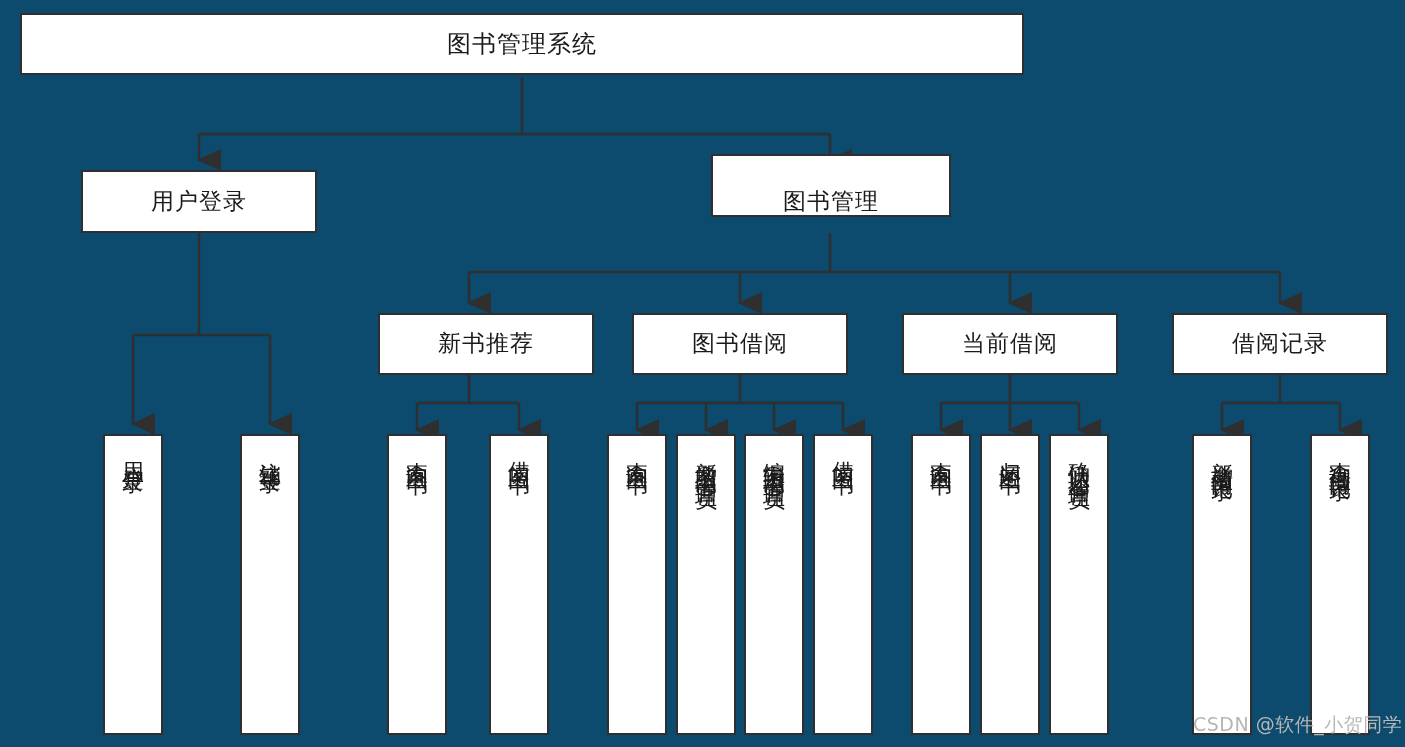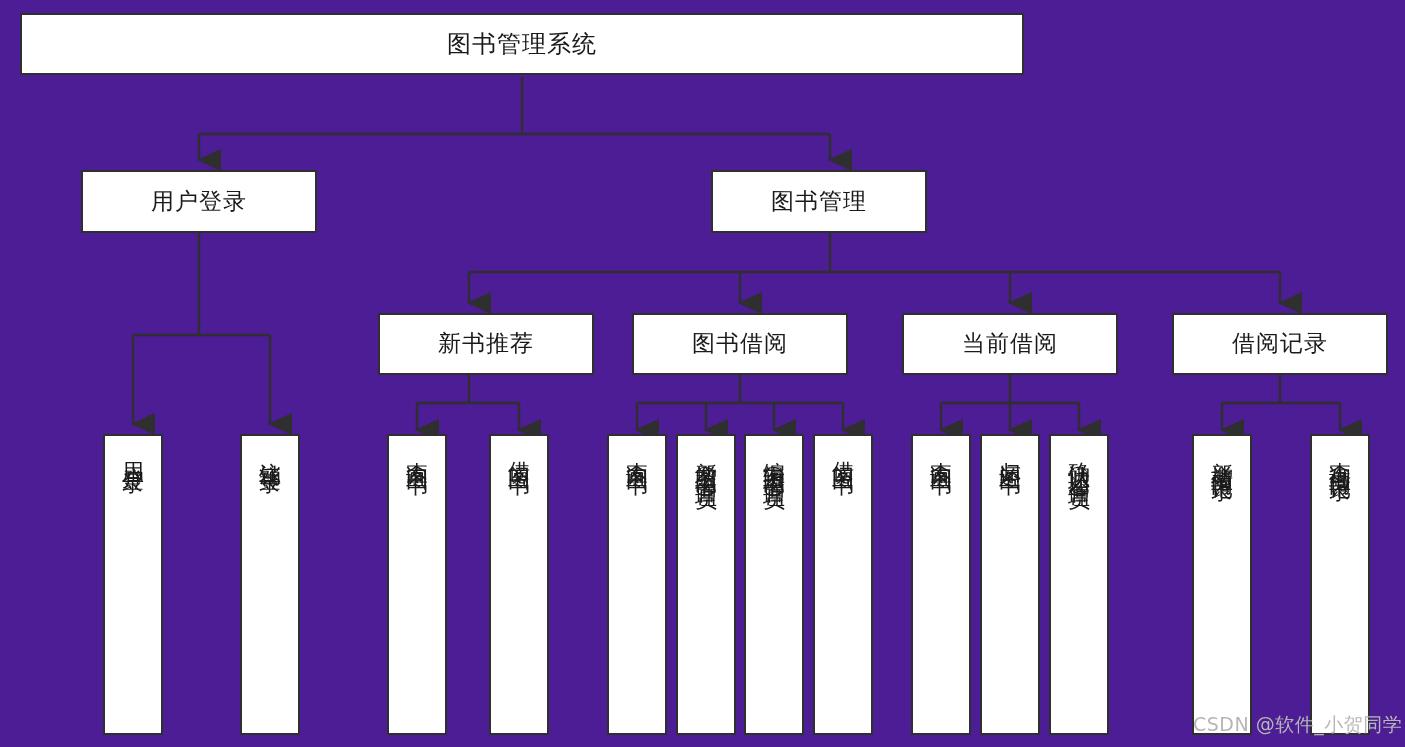--- a/index.html
+++ b/index.html
@@ -7,21 +7,21 @@
     padding: 0;
     background: #ffffff;
   }
   body {
     font-family: "DejaVu Sans", "Liberation Sans", sans-serif;
   }
   #canvas {
     position: relative;
     width: 1405px;
     height: 747px;
-    background: #4c1d95;
+    background: #0c4a6e;
     overflow: hidden;
   }
   #wires {
     position: absolute;
     left: 0;
     top: 0;
     width: 1405px;
     height: 747px;
     pointer-events: none;
   }
@@ -128,21 +128,21 @@
     </g>
   </svg>
 
   <div class="node root horiz" style="left:20px; top:13px; width:1004px; height:62px;">
     <span class="node-label">图书管理系统</span>
   </div>
 
   <div class="node horiz" style="left:81px; top:170px; width:236px; height:63px;">
     <span class="node-label">用户登录</span>
   </div>
-  <div class="node horiz" style="left:711px; top:170px; width:216px; height:63px;">
+  <div class="node horiz" style="left:711px; top:154px; width:240px; height:63px;align-items:flex-end;">
     <span class="node-label">图书管理</span>
   </div>
 
   <div class="node horiz" style="left:362px; top:313px; width:216px; height:62px;margin-left:16px;">
     <span class="node-label">新书推荐</span>
   </div>
   <div class="node horiz" style="left:632px; top:313px; width:216px; height:62px;justify-content:center;">
     <span class="node-label">图书借阅</span>
   </div>
   <div class="node horiz" style="left:1172px; top:313px; width:216px; height:62px;">

